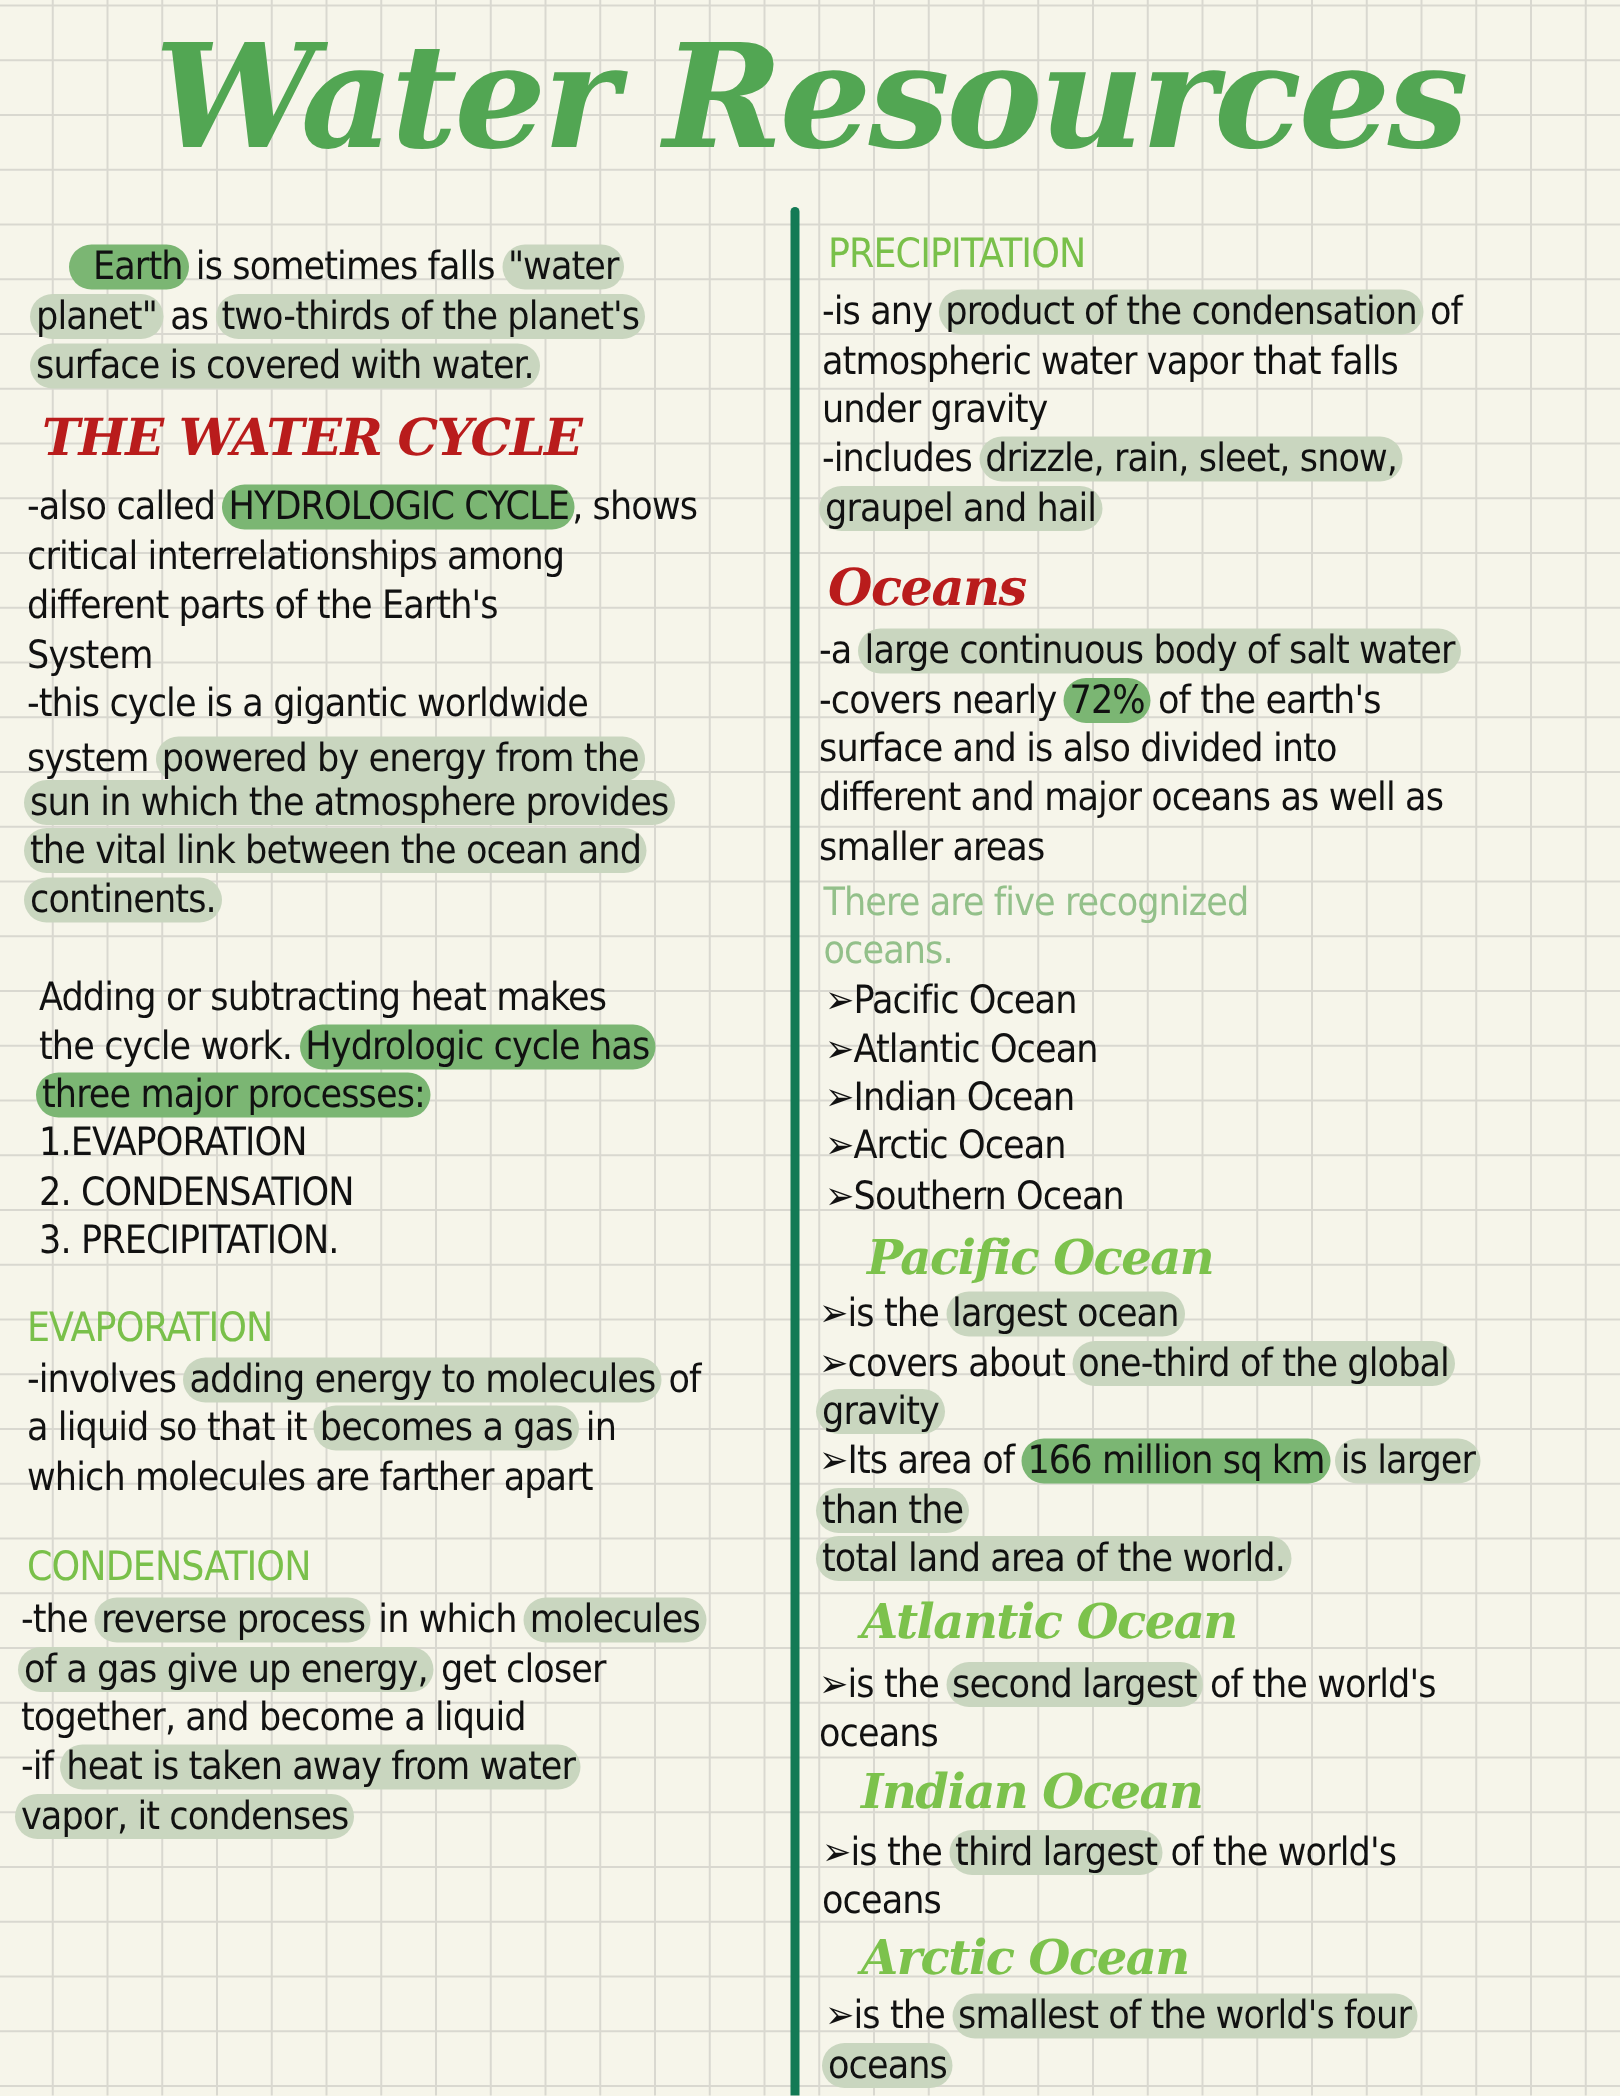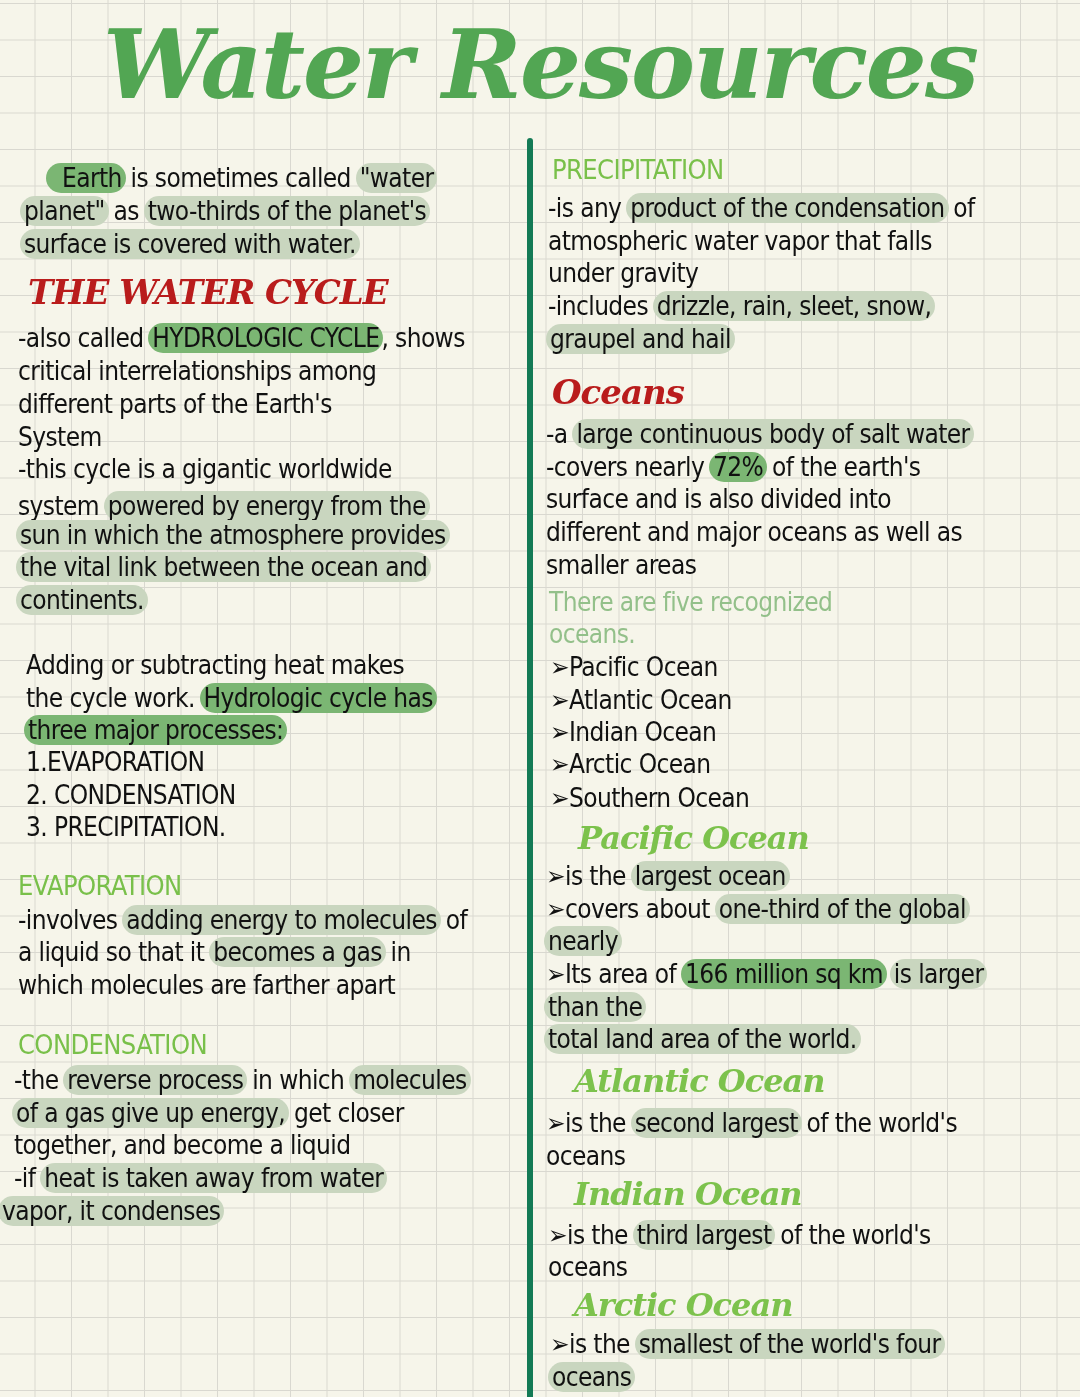--- a/index.html
+++ b/index.html
@@ -43,21 +43,21 @@
 </style>
 </head>
 <body>
 
 <div class="title">Water Resources</div>
 <div class="divider"></div>
 
 <div>
   <div>
     <div class="line" style="left:48px;top:162px;">
-      <span class="hl-strong" style="padding-left:16px">Earth</span><span> is sometimes called </span><span class="hl">"water</span>
+      <span class="hl-strong" style="padding-left:16px">Earth</span><span> is sometimes falls </span><span class="hl">"water</span>
     </div>
     <div class="line" style="left:22px;top:195px;">
       <span class="hl">planet"</span><span> as </span><span class="hl">two-thirds of the planet's</span>
     </div>
     <div class="line" style="left:22px;top:228px;">
       <span class="hl">surface is covered with water.</span>
     </div>
   </div>
 
   <div>
@@ -104,21 +104,21 @@
     <div class="line" style="left:14px;top:1064px;">
       <span>-the </span><span class="hl">reverse process</span><span> in which </span><span class="hl">molecules</span>
     </div>
     <div class="line" style="left:14px;top:1097px;">
       <span class="hl">of a gas give up energy,</span><span> get closer</span>
     </div>
     <div class="line" style="left:14px;top:1129px;">together, and become a liquid</div>
     <div class="line" style="left:14px;top:1162px;">
       <span>-if </span><span class="hl">heat is taken away from water</span>
     </div>
-    <div class="line" style="left:0;top:1195px;"><span class="hl">vapor, it condenses</span></div>
+    <div class="line" style="left:12px;top:1195px;"><span class="hl">vapor, it condenses</span></div>
   </div>
 </div>
 
 <div>
   <div>
     <div class="line hdr-green" style="left:552px;top:154px;">PRECIPITATION</div>
     <div class="line" style="left:548px;top:192px;">
       <span>-is any </span><span class="hl">product of the condensation</span><span> of</span>
     </div>
     <div class="line" style="left:548px;top:225px;">atmospheric water vapor that falls</div>
@@ -152,21 +152,21 @@
   </div>
 
   <div>
     <div class="line hdr-script" style="left:578px;top:822px;">Pacific Ocean</div>
     <div class="line" style="left:546px;top:860px;">
       <span>➢is the </span><span class="hl">largest ocean</span>
     </div>
     <div class="line" style="left:546px;top:893px;">
       <span>➢covers about </span><span class="hl">one-third of the global</span>
     </div>
-    <div class="line" style="left:546px;top:925px;"><span class="hl">nearly</span></div>
+    <div class="line" style="left:546px;top:925px;"><span class="hl">gravity</span></div>
     <div class="line" style="left:546px;top:958px;">
       <span>➢Its area of </span><span class="hl-strong">166 million sq km</span><span> </span><span class="hl">is larger</span>
     </div>
     <div class="line" style="left:546px;top:991px;"><span class="hl">than the</span></div>
     <div class="line" style="left:546px;top:1023px;"><span class="hl">total land area of the world.</span></div>
   </div>
 
   <div>
     <div class="line hdr-script" style="left:574px;top:1065px;">Atlantic Ocean</div>
     <div class="line" style="left:546px;top:1107px;">

